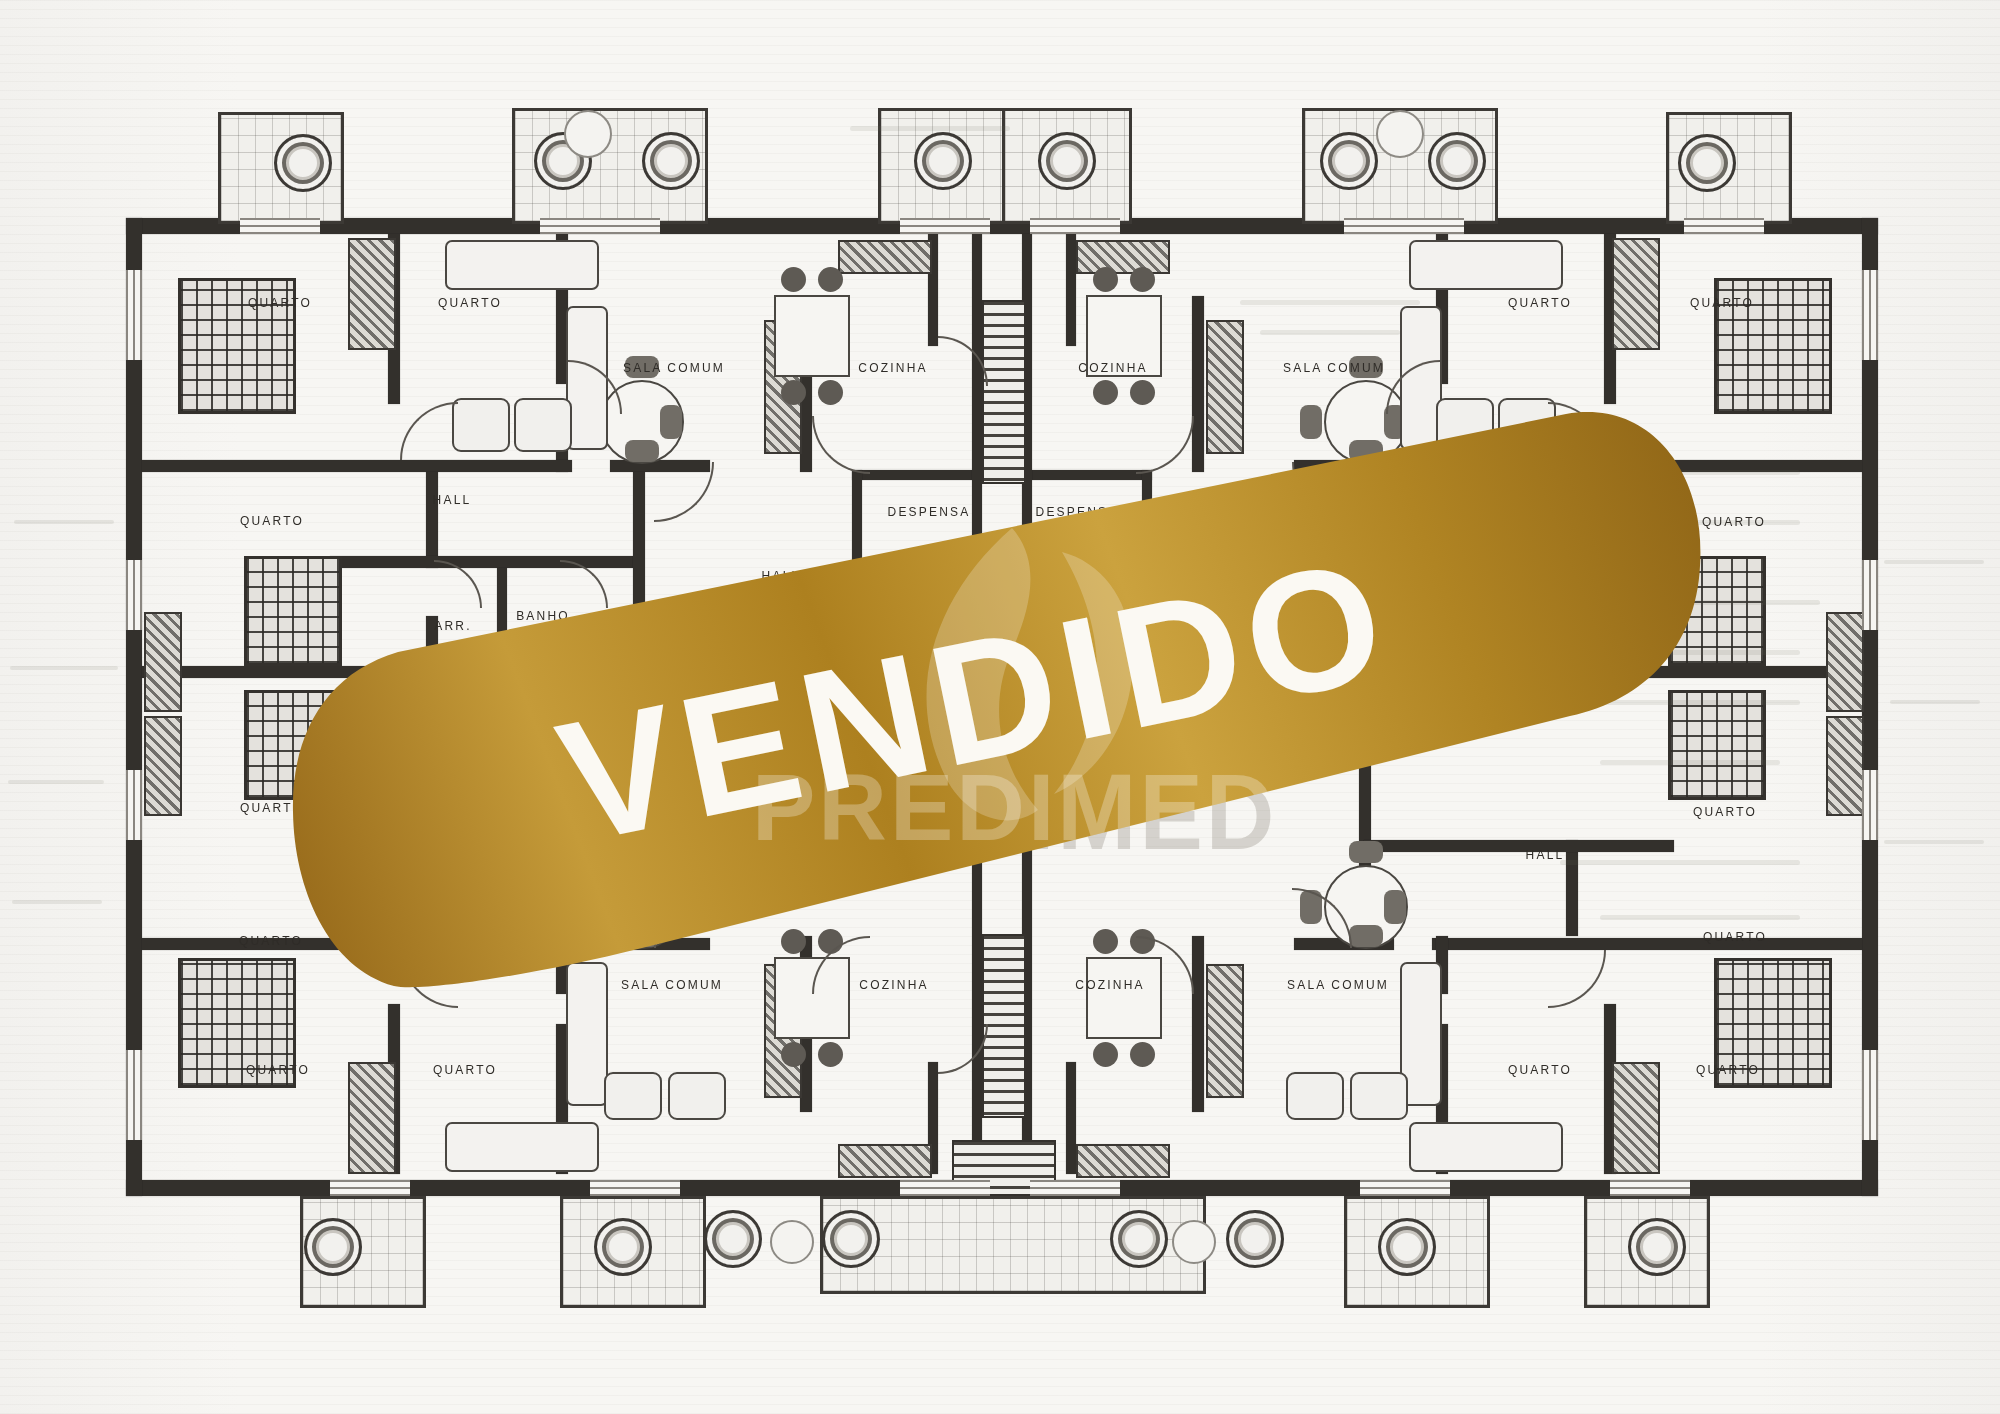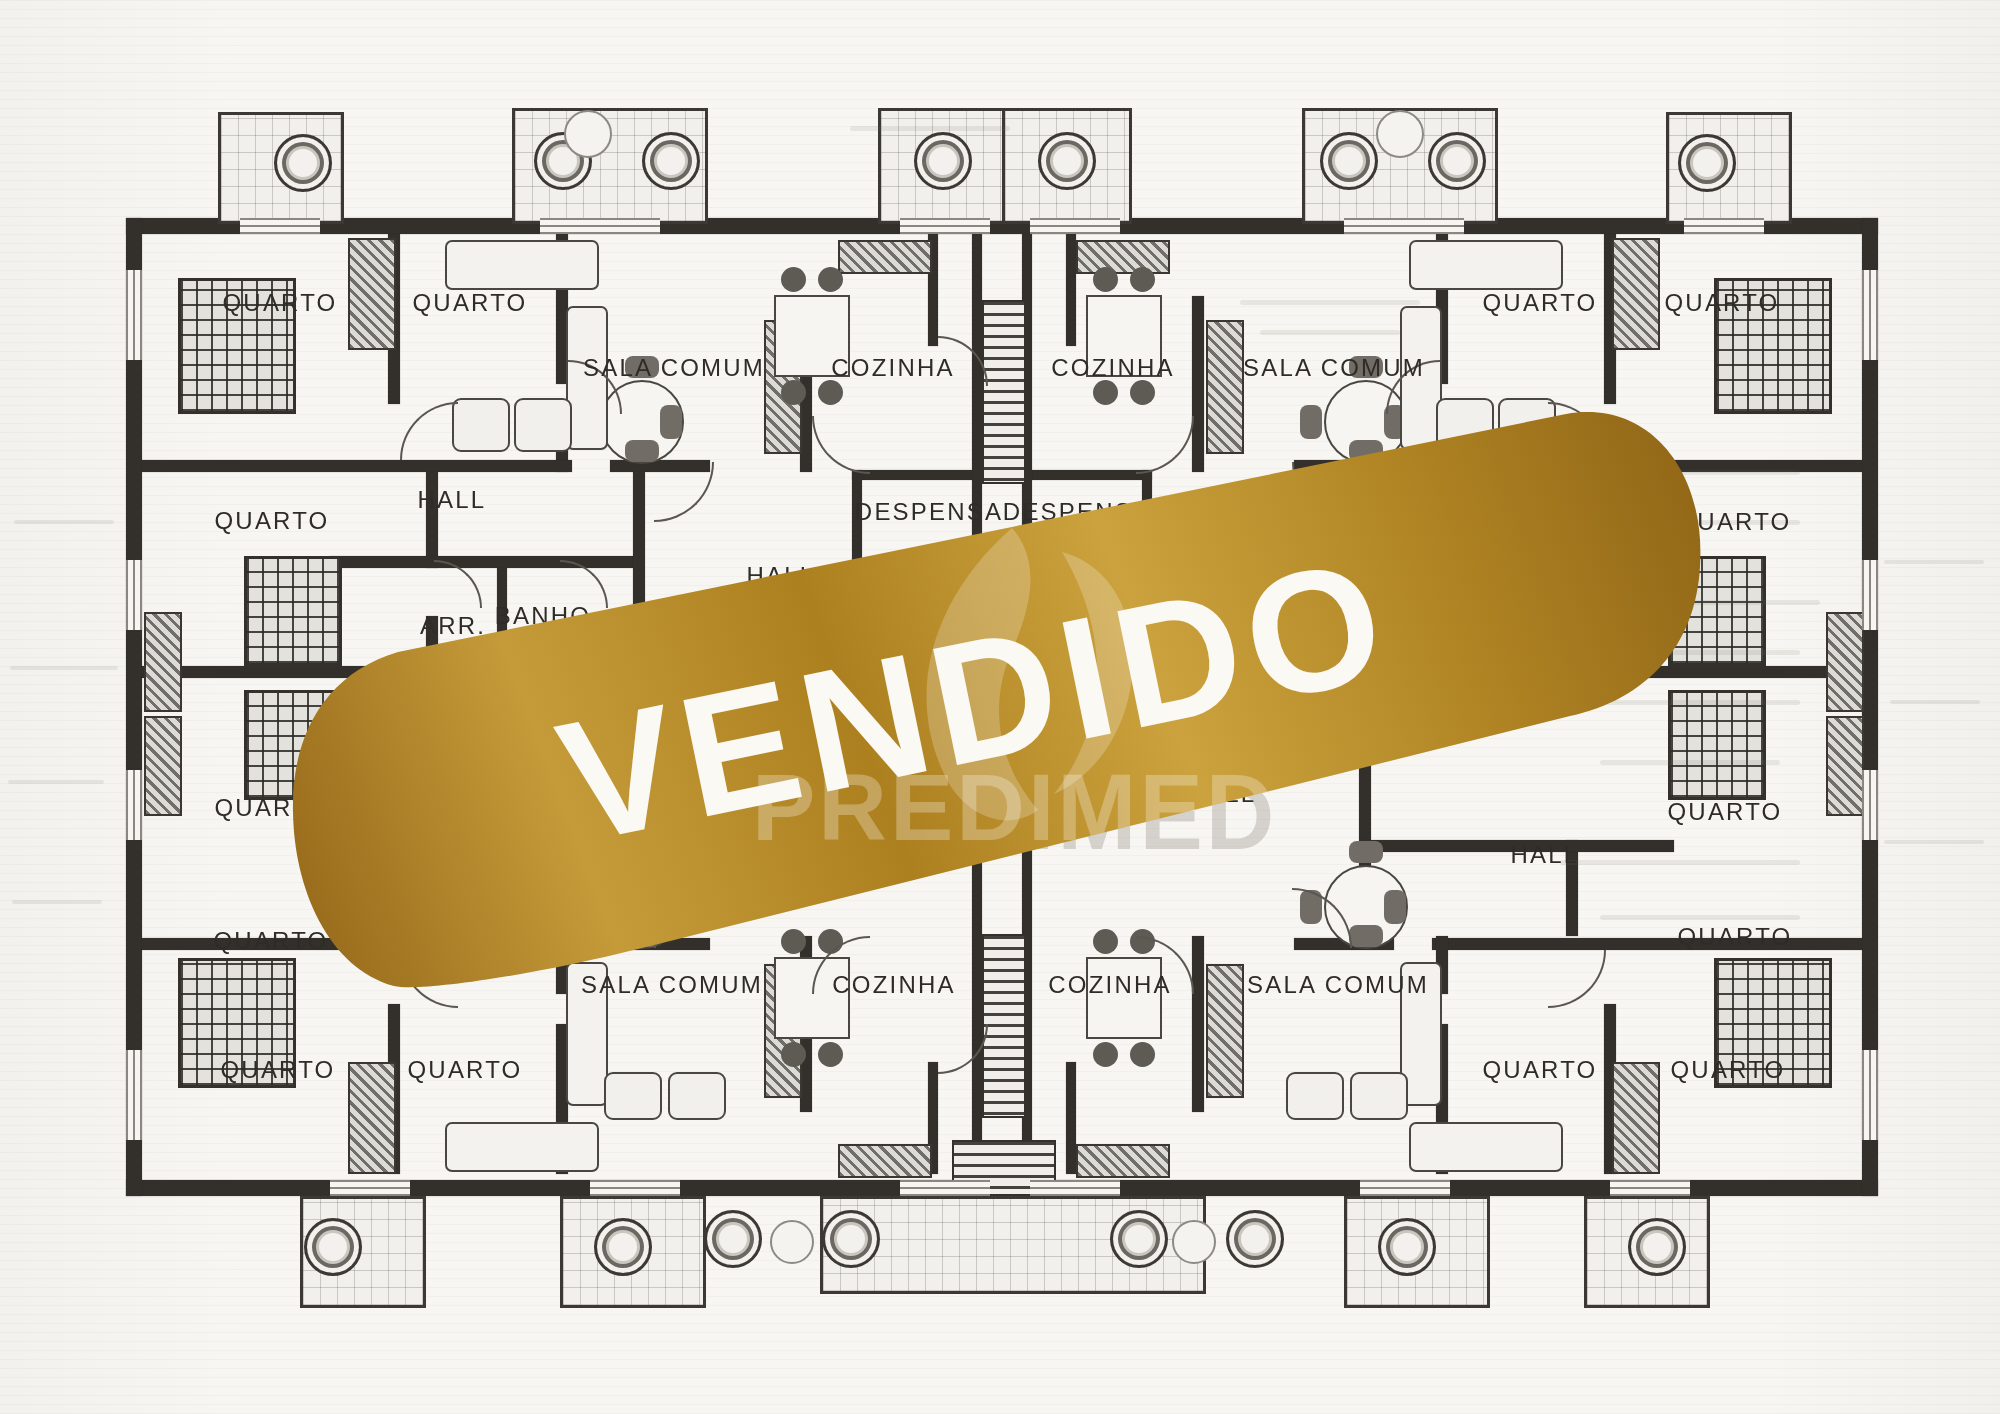--- a/index.html
+++ b/index.html
@@ -5,21 +5,21 @@
   html,body{margin:0;padding:0;background:#efedea;}
   #canvas{
     position:relative;width:2000px;height:1414px;overflow:hidden;
     background:
       repeating-linear-gradient(180deg, rgba(100,94,82,.045) 0 1px, transparent 1px 9px),
       linear-gradient(90deg,#f2f1ee 0%,#f7f6f3 12%,#f7f6f3 88%,#f1f0ed 100%);
     font-family:"Liberation Sans",sans-serif;
   }
   #plan{position:absolute;inset:0;z-index:1;}
   .wall{position:absolute;background:#33302c;box-shadow:0 0 1px rgba(0,0,0,.4);}
-  .rlabel{position:absolute;transform:translate(-50%,-50%);font-size:24px;letter-spacing:2.2px;
+  .rlabel{position:absolute;transform:translate(-50%,-50%);font-size:12px;letter-spacing:2.2px;
           color:#2f2c28;white-space:nowrap;z-index:3;}
   .balcony{position:absolute;border:3px solid #3c3935;background-color:#f1f0ec;
       background-image:repeating-linear-gradient(0deg, rgba(60,57,52,.22) 0 1px, transparent 1px 17px),
                        repeating-linear-gradient(90deg, rgba(60,57,52,.22) 0 1px, transparent 1px 17px);}
   .bed{position:absolute;border:3px solid #34312d;background-color:#e4e2dd;
       background-image:repeating-linear-gradient(0deg, rgba(42,40,36,.85) 0 2px, transparent 2px 15px),
                        repeating-linear-gradient(90deg, rgba(42,40,36,.85) 0 2px, transparent 2px 15px);}
   .closet{position:absolute;border:2px solid #3a3733;background-color:#dddbd5;
       background-image:repeating-linear-gradient(45deg, rgba(40,38,35,.6) 0 3px, transparent 3px 8px);}
   .stairs{position:absolute;border:2px solid #34312d;background-color:#efeeea;

